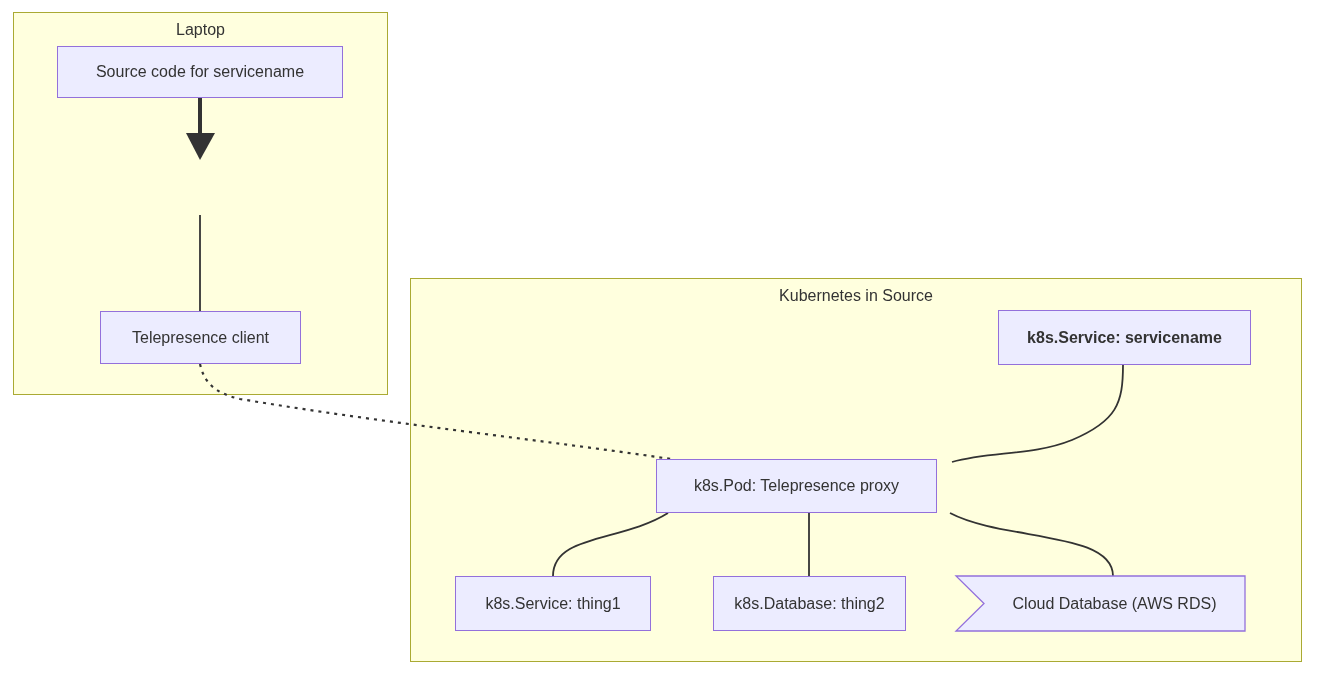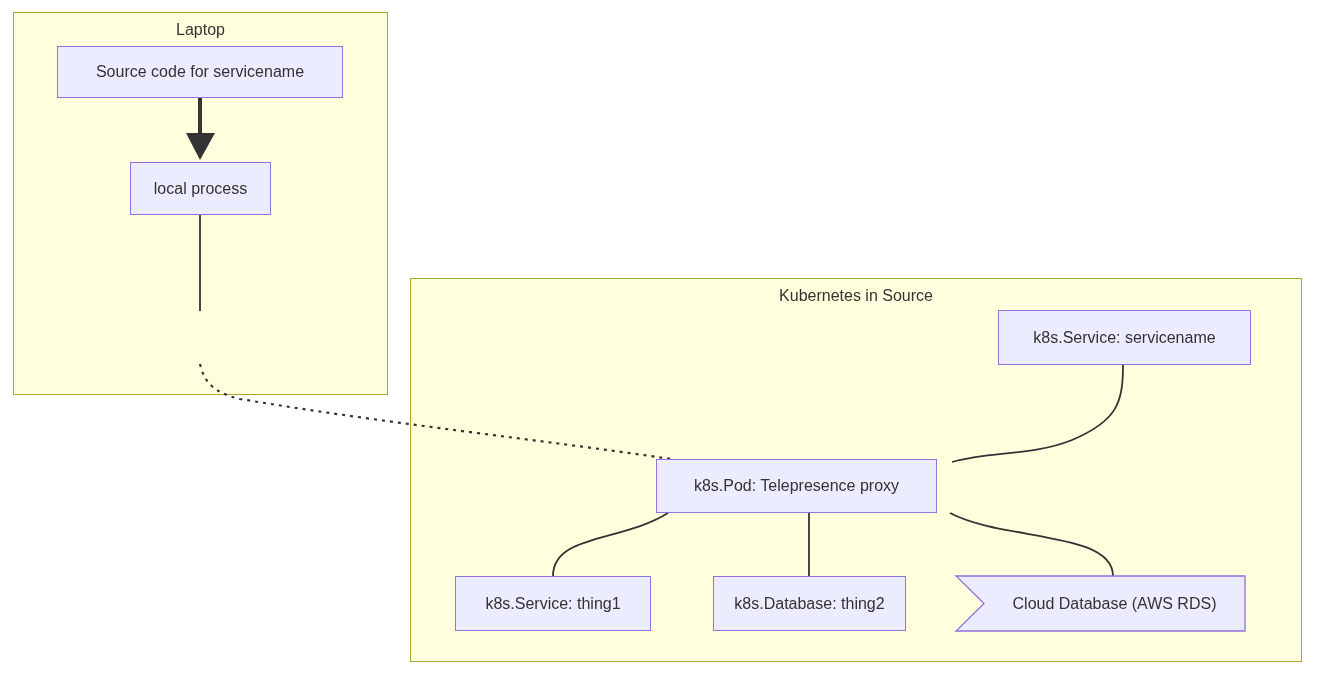--- a/index.html
+++ b/index.html
@@ -80,24 +80,24 @@
 
     <path d="M809,513 L809,576" stroke="#333333" stroke-width="1.8" fill="none"></path>
 
     <path d="M950,513 C1003,541 1113,531 1113,576" stroke="#333333" stroke-width="1.8" fill="none"></path>
 
     <polygon points="956,576 1245,576 1245,631 956,631 984,603.5" fill="#ECECFF" stroke="#9370DB" stroke-width="1.3"></polygon>
   </svg>
 
   <div class="node" style="left:57px;top:46px;width:286px;height:52px;text-align:right;">Source code for servicename</div>
 
-  <div class="node" style="left:130px;top:162px;width:141px;height:53px;">local process</div>
 
+  <div class="node" style="left:100px;top:311px;width:201px;height:53px;">Telepresence client</div>
 
-  <div class="node" style="left:998px;top:310px;width:253px;height:55px;">k8s.Service: servicename</div>
+  <div class="node" style="left:998px;top:310px;width:253px;height:55px;font-weight:bold;">k8s.Service: servicename</div>
 
   <div class="node" style="left:656px;top:459px;width:281px;height:54px;">k8s.Pod: Telepresence proxy</div>
 
   <div class="node" style="left:455px;top:576px;width:196px;height:55px;text-align:center;">k8s.Service: thing1</div>
 
   <div class="node" style="left:713px;top:576px;width:193px;height:55px;">k8s.Database: thing2</div>
 
   <div class="node-text-overlay" style="left:984px;top:576px;width:261px;height:55px;">Cloud Database (AWS RDS)</div>
 
 </div>

